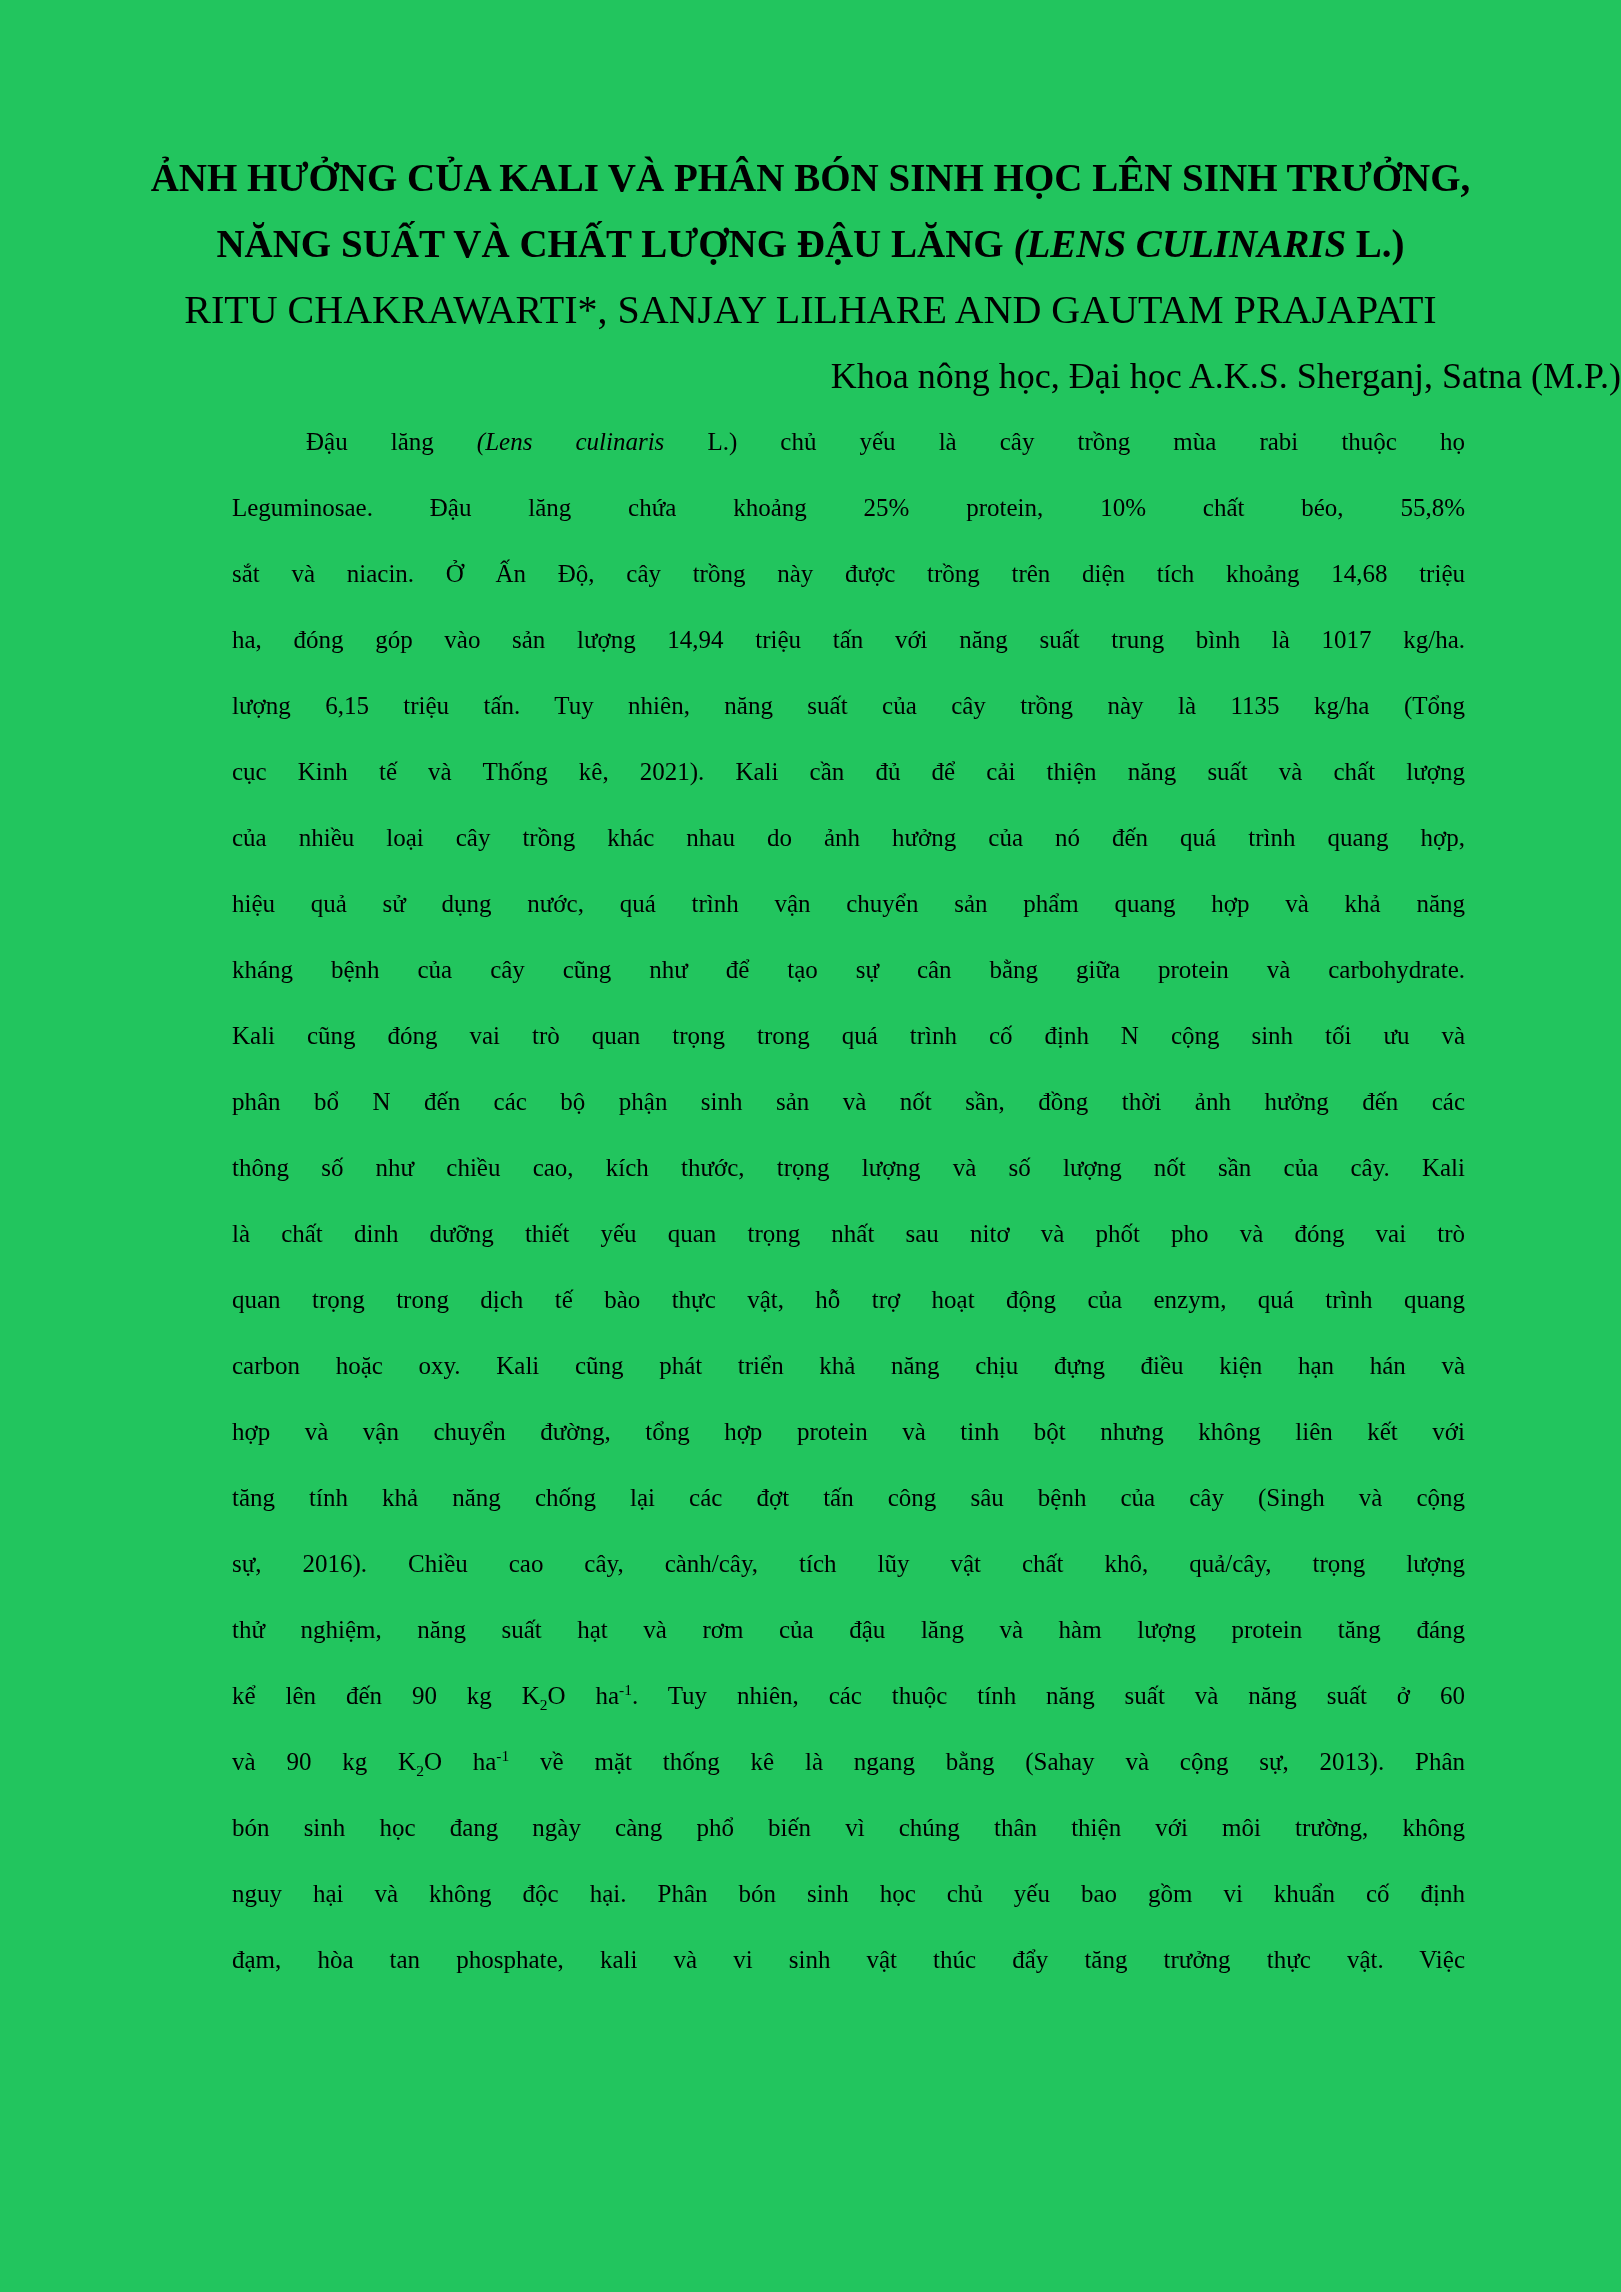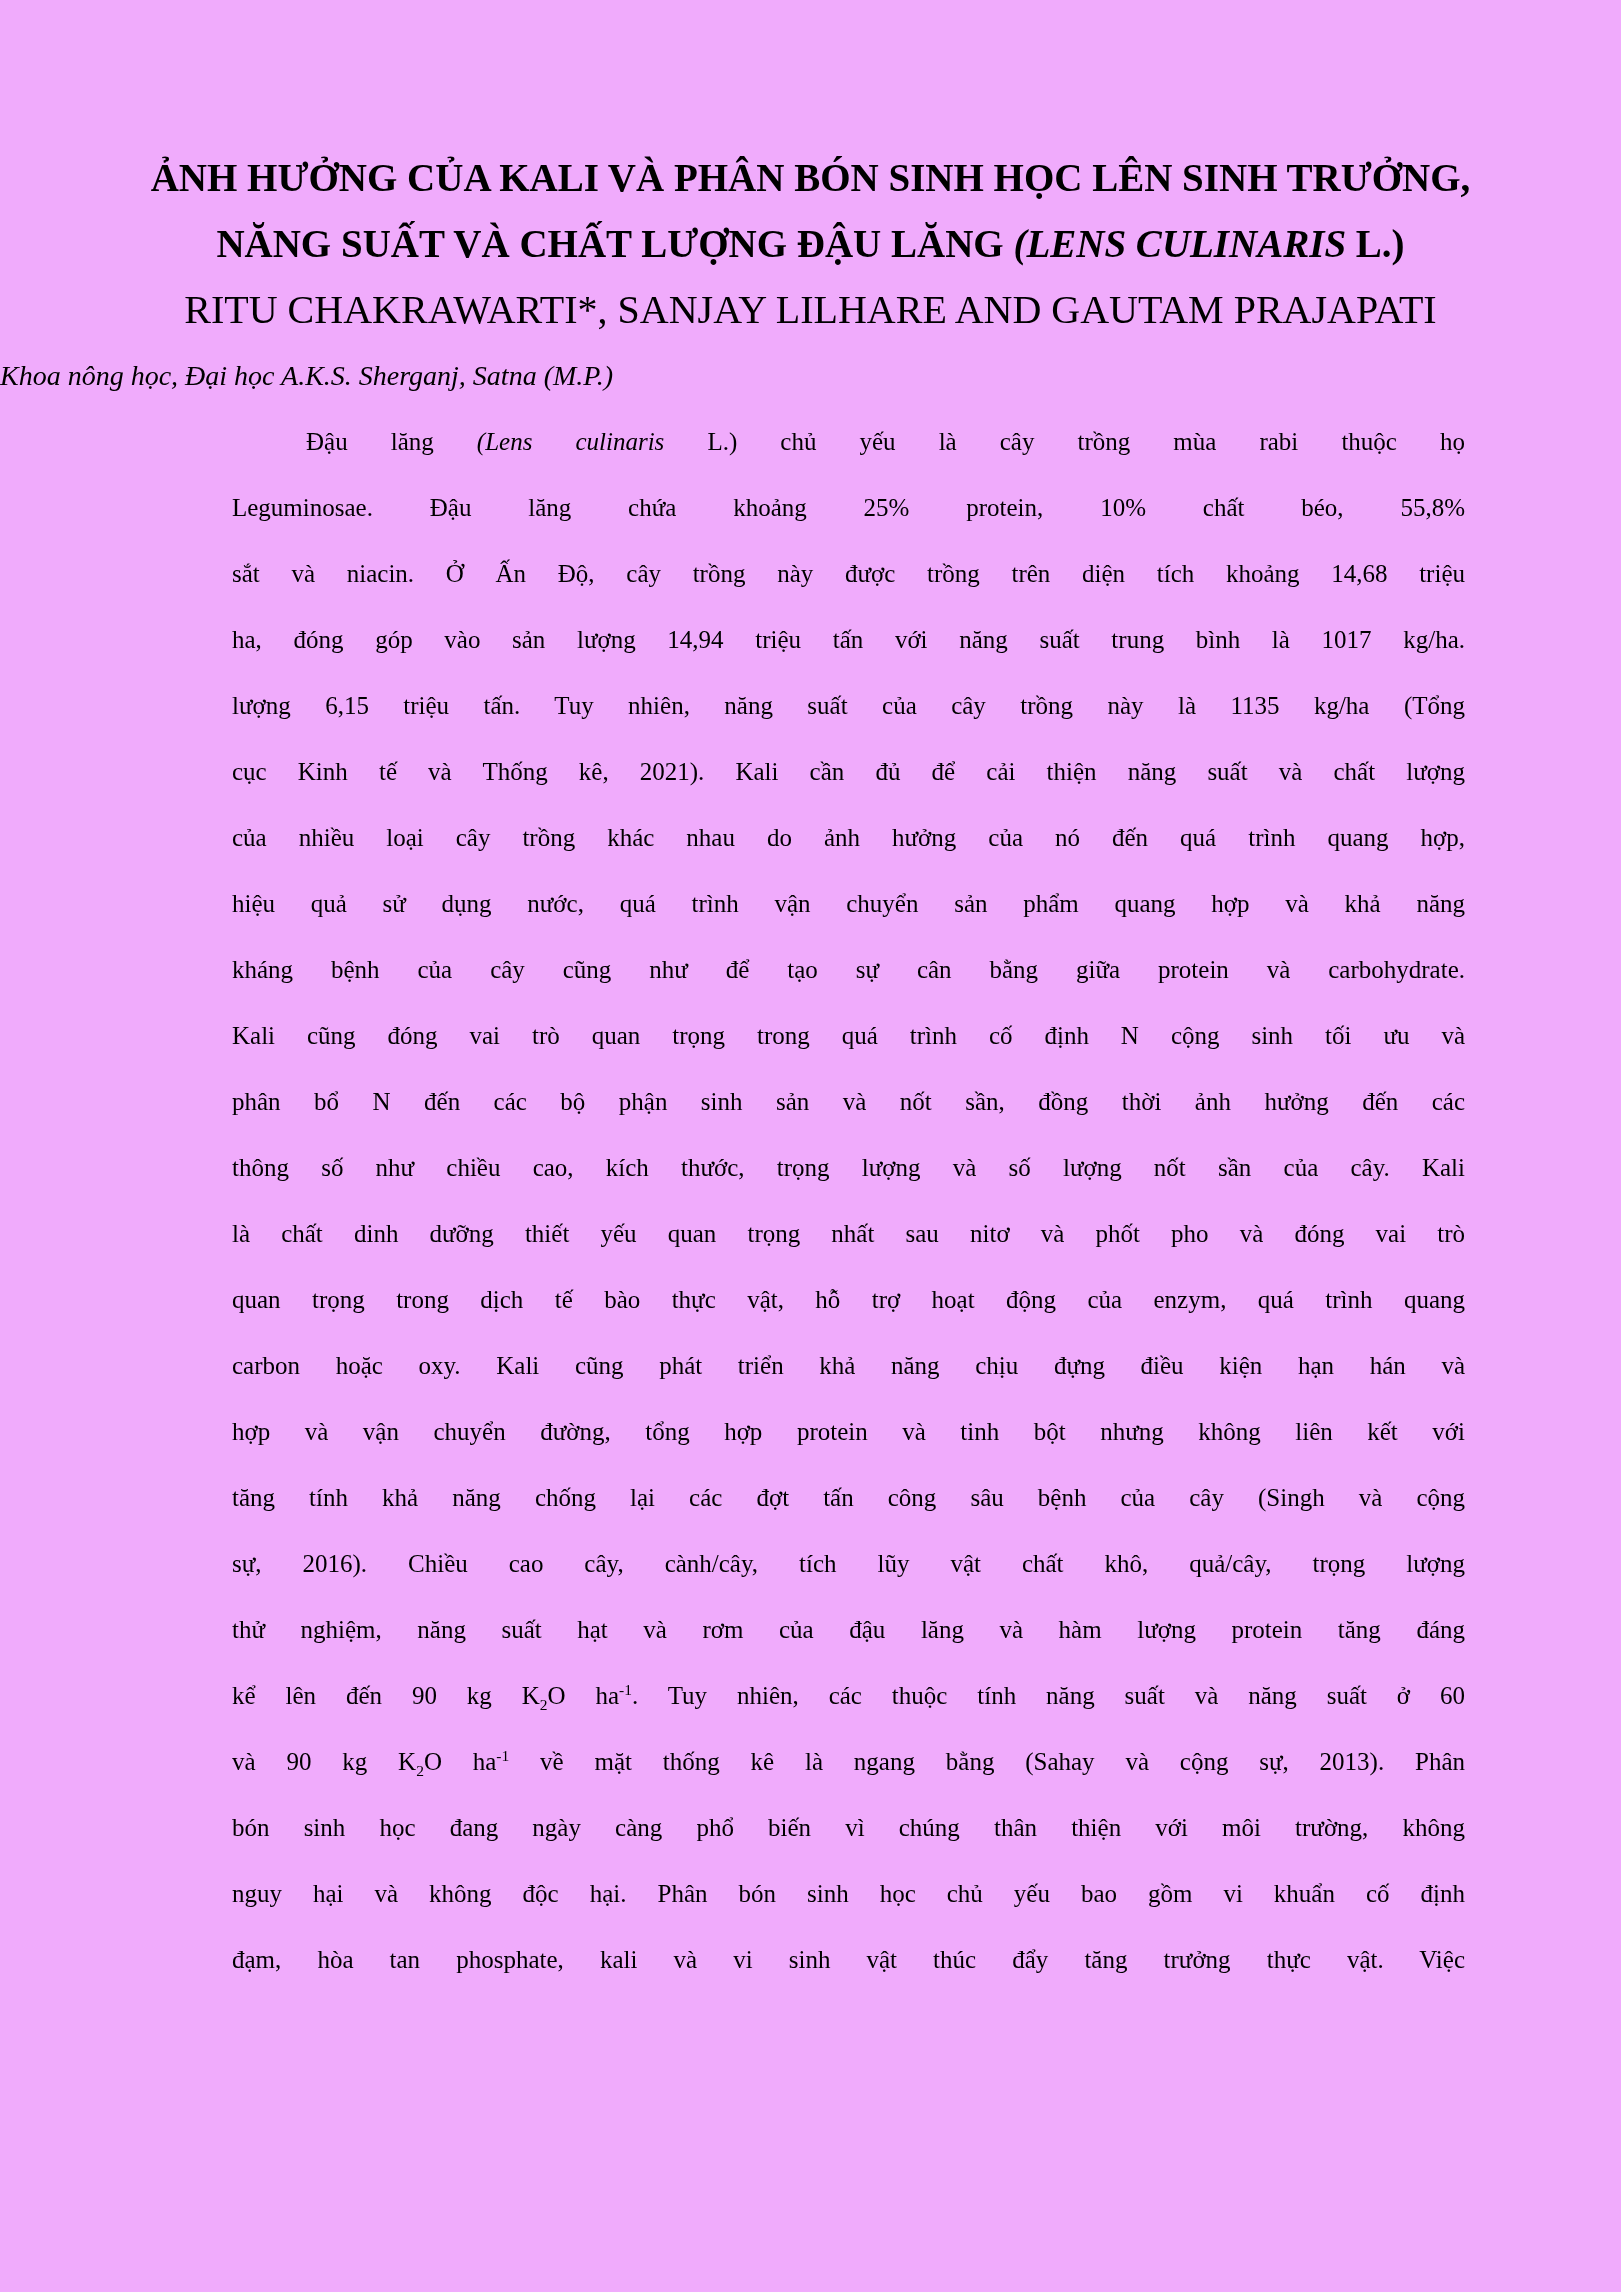--- a/index.html
+++ b/index.html
@@ -1,46 +1,45 @@
 <!DOCTYPE html>
 <html lang="vi"><head>
 <meta charset="utf-8">
 <style>
   html, body { margin: 0; padding: 0; background: #ffffff; }
   .page {
     position: relative;
     width: 1621px;
     height: 2293px;
     box-sizing: border-box;
-    background: #f0abfc;
+    background: #22c55e;
     color: #000000;
     font-family: "Liberation Serif", "DejaVu Serif", serif;
     padding-top: 145px;
     overflow: hidden;
   }
   .heading { width: 1621px; }
   .title-line {
     font-weight: bold;
     font-size: 39px;
     line-height: 66px;
     text-align: center;
     white-space: nowrap;
   }
   .authors-line {
     font-size: 40px;
     line-height: 66px;
     text-align: center;
     white-space: nowrap;
   }
   .affiliation-line {
-    font-size: 28px;
+    font-size: 36px;
     line-height: 66px;
-    text-align: left;
+    text-align: right;
     white-space: nowrap;
-    font-style: italic;
   }
   .body-text {
     margin-left: 232px;
     width: 1233px;
   }
   .pline {
     font-size: 25px;
     line-height: 66px;
     text-align: justify;
     text-align-last: justify;

